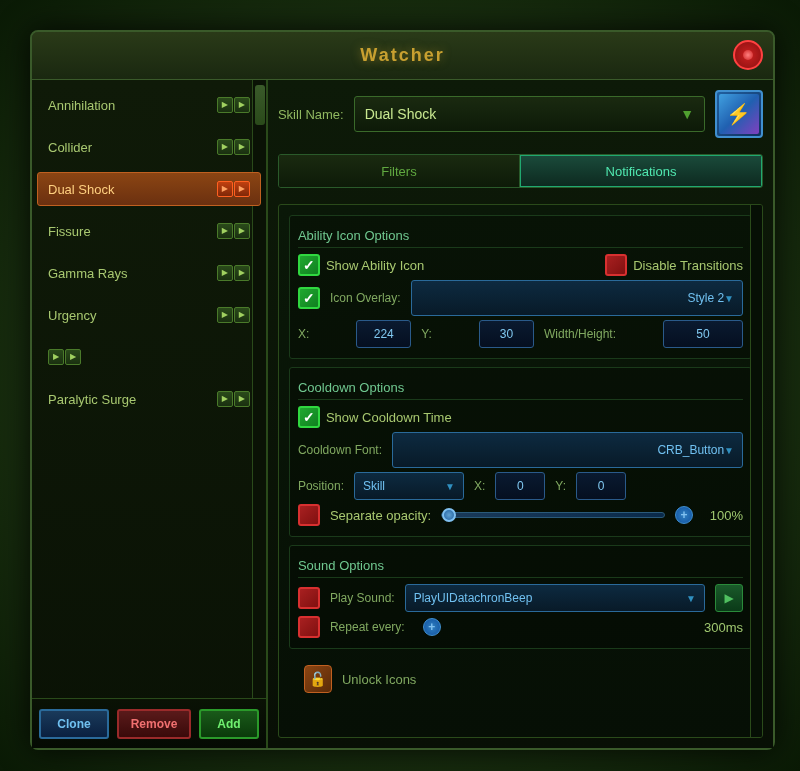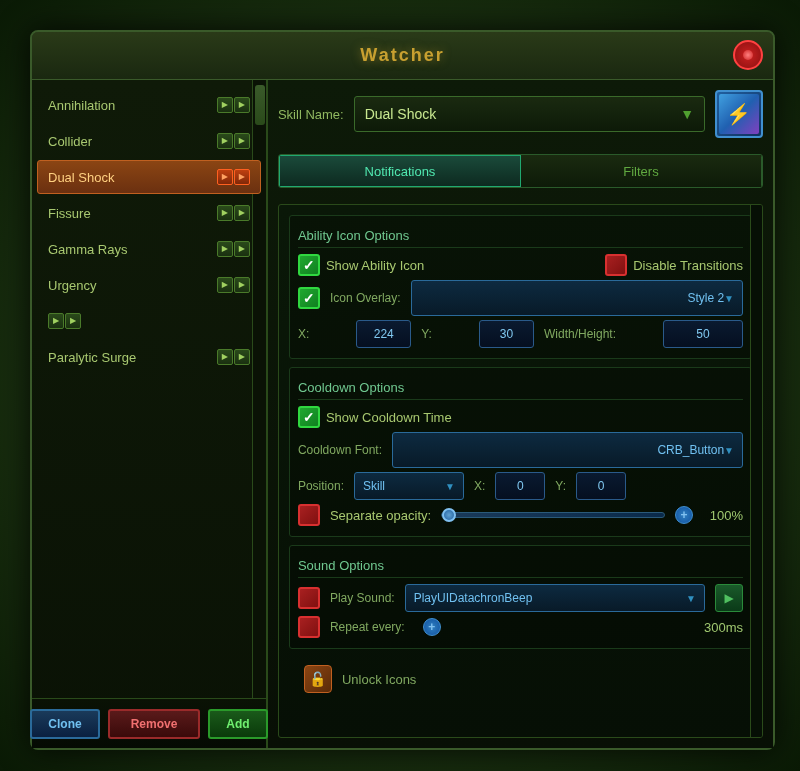--- a/index.html
+++ b/index.html
@@ -82,21 +82,21 @@
     }
 
     
     .sidebar {
       width: 265px;
       background: linear-gradient(180deg, #0f1a08 0%, #0a1205 100%);
       border-right: 2px solid #2a4a1a;
       display: flex;
       flex-direction: column;
       padding: 8px 5px;
-      gap: 2px;
+      gap: 8px;
       position: relative;
     }
 
     .sidebar-scrollbar {
       position: absolute;
       right: 0;
       top: 0;
       bottom: 50px;
       width: 14px;
       background: #0a1205;
@@ -191,21 +191,21 @@
       background: linear-gradient(180deg, #1a3a5a, #0a2040);
       border: 2px solid #2a6a9a;
       border-radius: 3px;
       color: #70c0f0;
       font-size: 12px;
       cursor: pointer;
       font-weight: bold;
     }
 
     .btn-remove {
-      padding: 6px 21px;
+      padding: 6px 12px;
       background: linear-gradient(180deg, #5a1a1a, #3a0a0a);
       border: 2px solid #9a2a2a;
       border-radius: 3px;
       color: #f07070;
       font-size: 12px;
       cursor: pointer;
       font-weight: bold;
     }
 
     .btn-add {
@@ -713,25 +713,25 @@
         <div class="skill-name-dropdown">
           <span>Dual Shock</span>
           <span class="skill-name-dropdown-arrow">▼</span>
         </div>
         <div class="skill-icon-box">
           <div class="skill-icon-inner"></div>
         </div>
       </div>
 
       <div class="tabs-row">
+        <div class="tab-btn inactive">
+          <span>Filters</span>
+        </div>
         <div class="tab-btn active">
           <span>Notifications</span>
-        </div>
-        <div class="tab-btn inactive">
-          <span>Filters</span>
         </div>
       </div>
 
       <div class="panel-area">
         <div class="panel-scrollbar"></div>
 
         <div class="section-block">
           <div class="section-title">Ability Icon Options</div>
 
           <div class="options-row">

